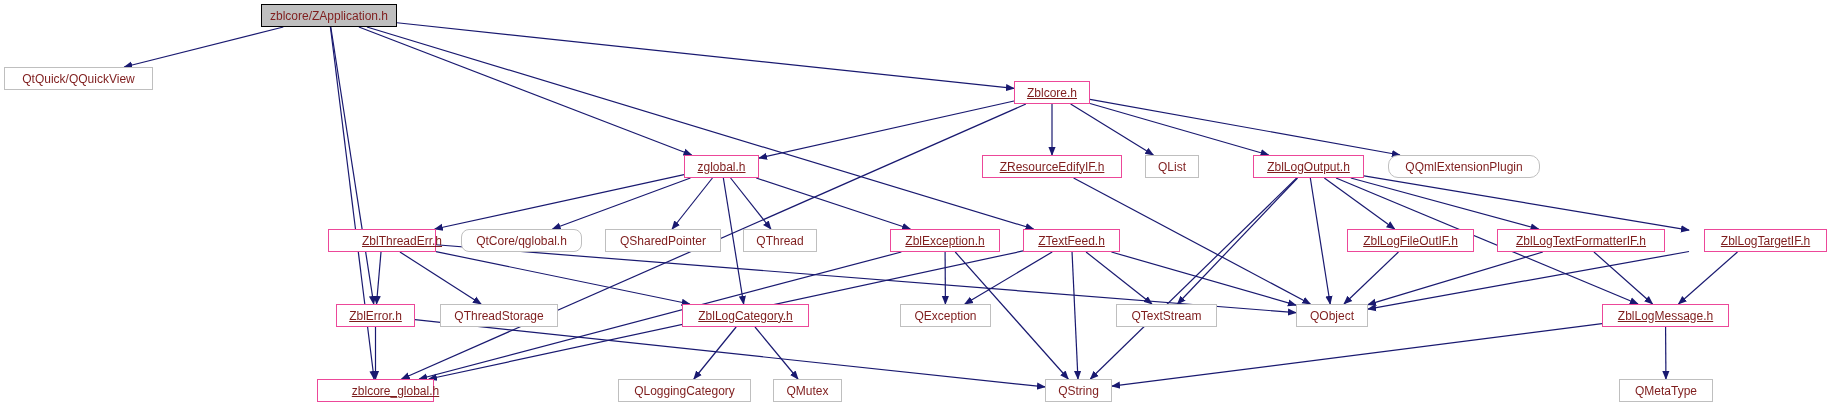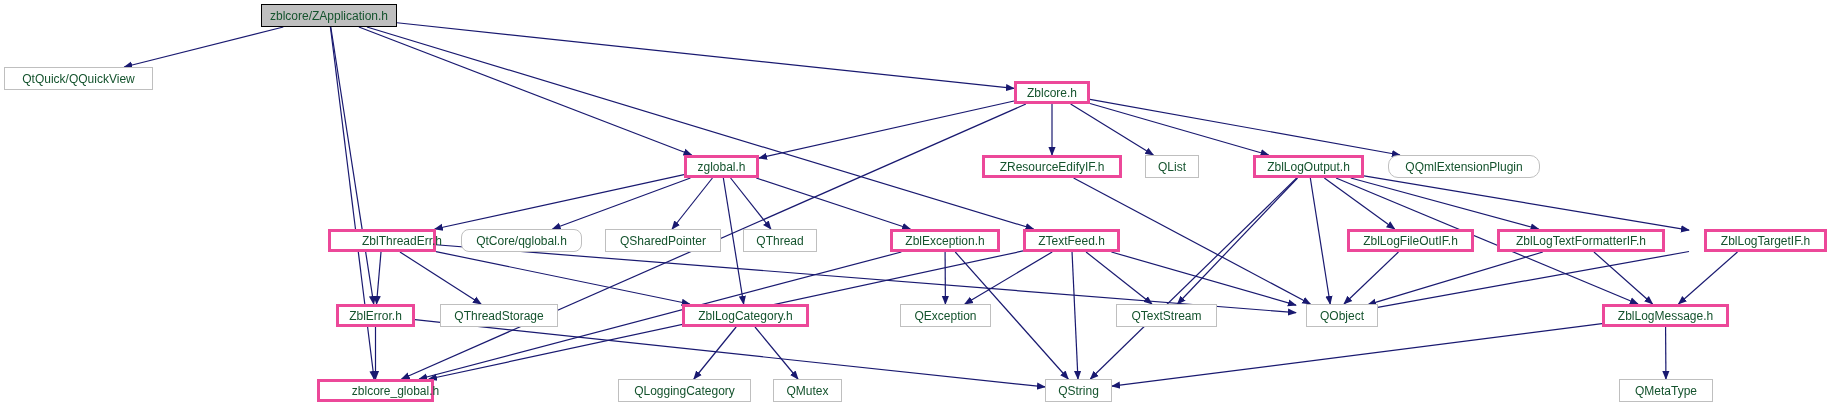--- a/index.html
+++ b/index.html
@@ -1,24 +1,24 @@
 <!DOCTYPE html>
 <html><head>
   <meta charset="utf-8">
   <style>
     html, body { margin: 0; padding: 0; background: #ffffff; }
     #canvas { position: relative; width: 1837px; height: 411px; overflow: hidden; background: #ffffff; }
     svg#edges { position: absolute; left: 0; top: 0; }
     .node {
       position: absolute; box-sizing: border-box; height: 23px;
       display: flex; align-items: center; justify-content: center;
-      font-family: "Liberation Sans", sans-serif; font-size: 12px; color: #14532d;
+      font-family: "Liberation Sans", sans-serif; font-size: 12px; color: #7f1d1d;
       background: #ffffff; white-space: nowrap; cursor: pointer;
     }
-    .node.local { border: 3px solid #ec4899; }
+    .node.local { border: 1px solid #ec4899; text-decoration: underline; }
     .node.external { border: 1px solid #bfbfbf; }
     .node.root { border: 1px solid #000000; background: #bfbfbf; cursor: default; }
   </style>
 </head>
 <body>
 
 <div id="canvas">
   <svg id="edges" width="1837" height="411">
     <defs>
       <marker id="arrow" viewBox="0 0 10 10" refX="9" refY="5" markerWidth="9" markerHeight="9" orient="auto-start-reverse" markerUnits="userSpaceOnUse">
@@ -135,21 +135,21 @@
     </div>
   <div class="node local" style="left:682px;top:304px;width:127px;">
       <span>ZblLogCategory.h</span>
     </div>
   <div class="node external" style="left:900px;top:304px;width:91px;">
       <span>QException</span>
     </div>
   <div class="node external" style="left:1116px;top:304px;width:101px;">
       <span>QTextStream</span>
     </div>
-  <div class="node external" style="left:1296px;top:304px;width:72px;margin-left:10px;">
+  <div class="node external" style="left:1296px;top:304px;width:72px;">
       <span>QObject</span>
     </div>
   <div class="node local" style="left:1602px;top:304px;width:127px;">
       <span>ZblLogMessage.h</span>
     </div>
   <div class="node local" style="left:317px;top:379px;width:117px;padding-left:40px;">
       <span>zblcore_global.h</span>
     </div>
   <div class="node external" style="left:618px;top:379px;width:133px;">
       <span>QLoggingCategory</span>

